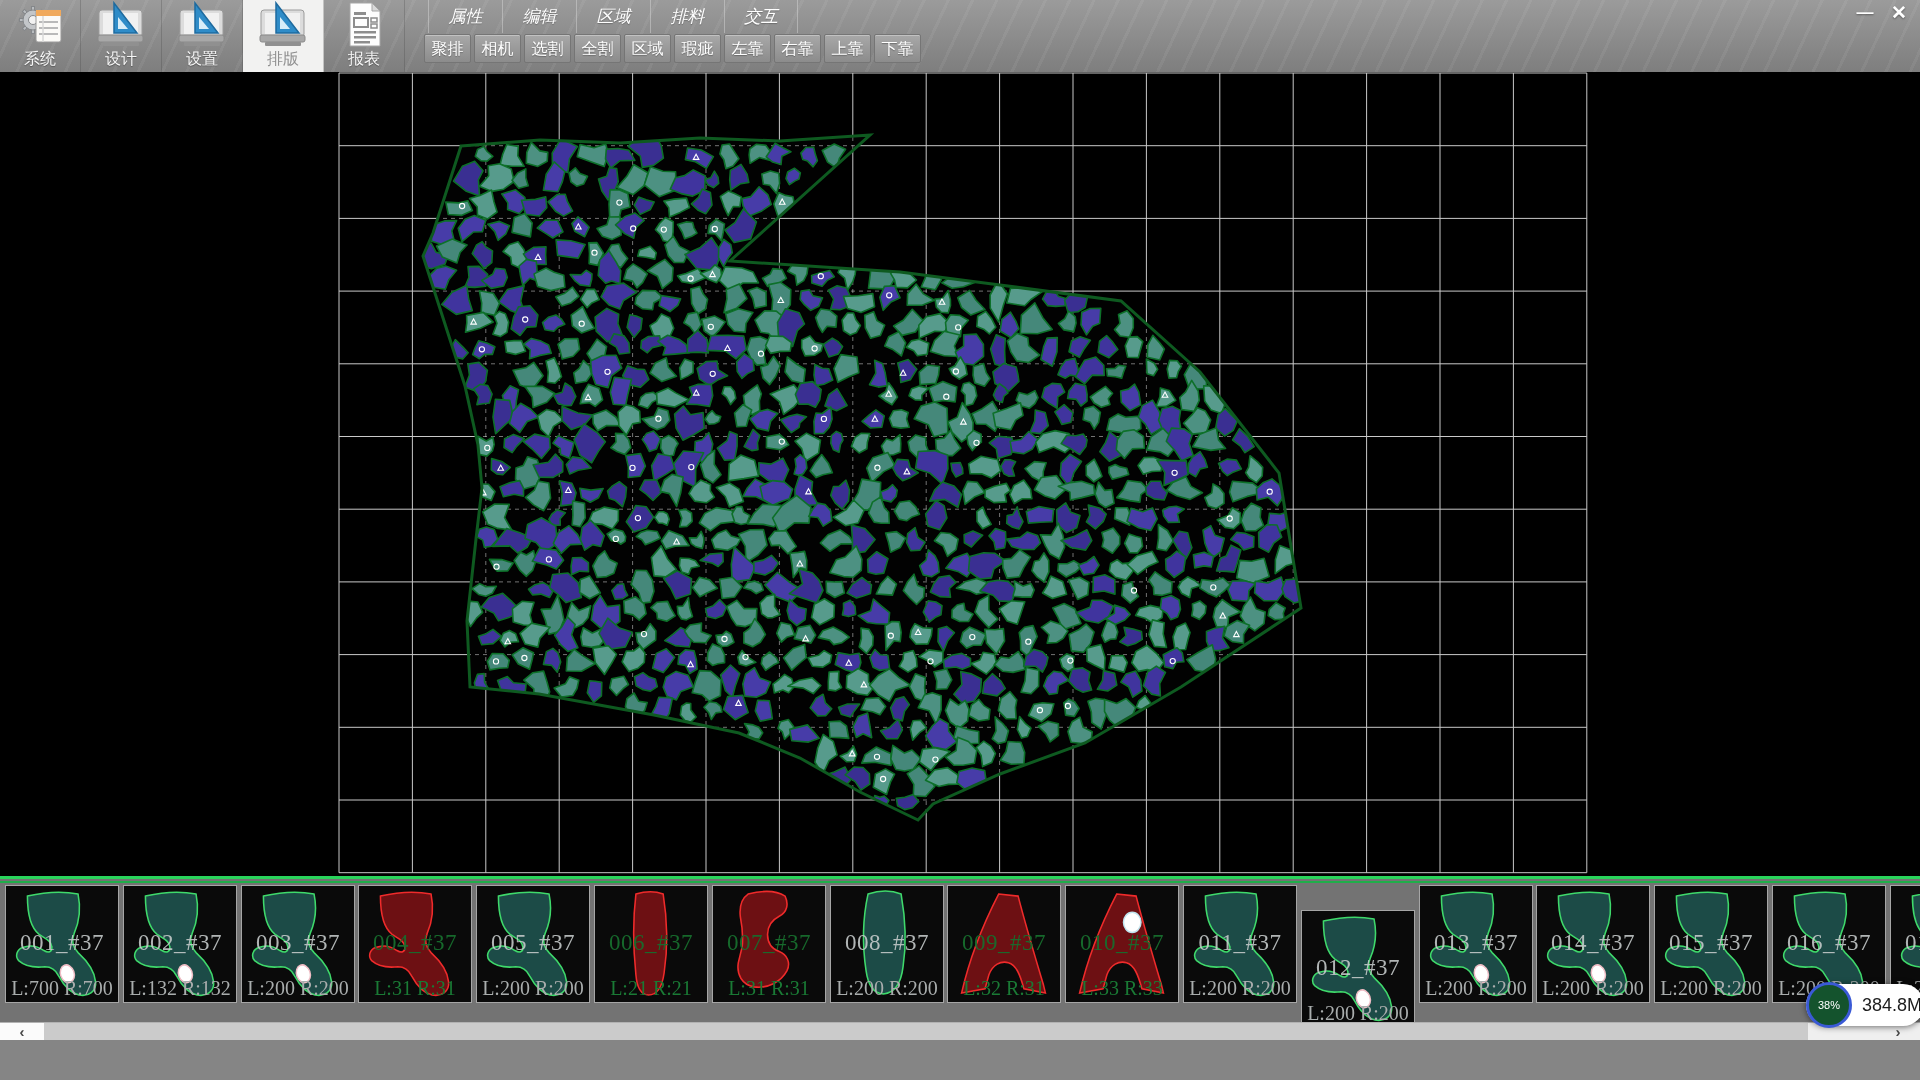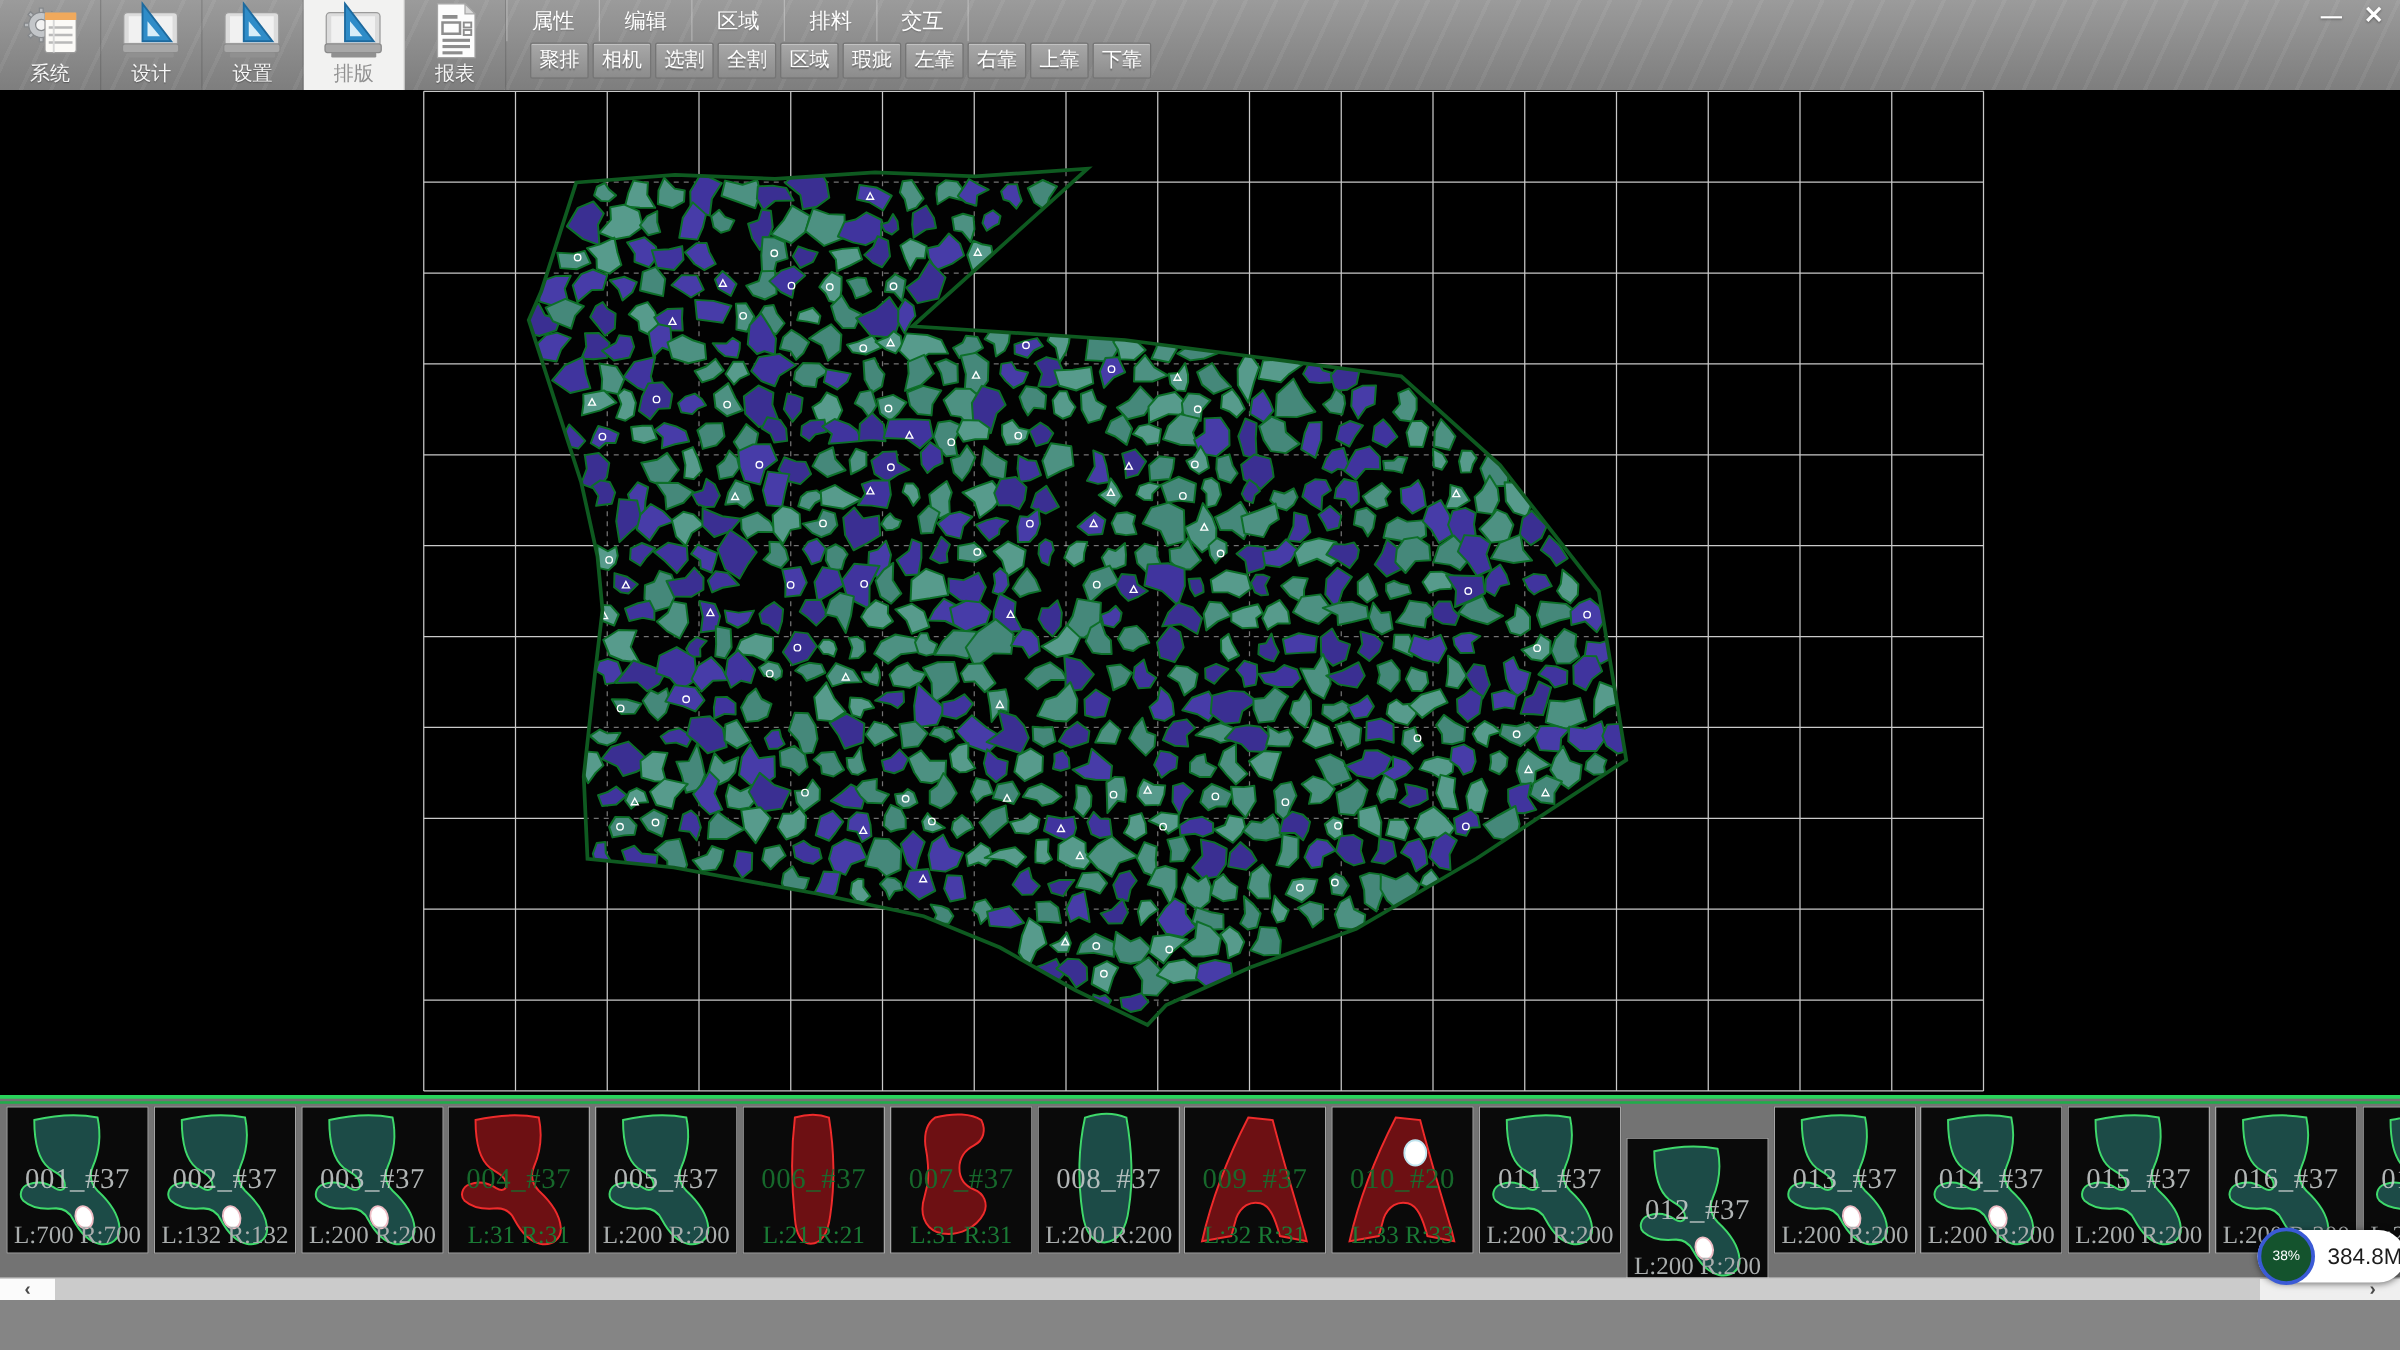--- a/index.html
+++ b/index.html
@@ -13,21 +13,21 @@
     background:repeating-linear-gradient(115deg, rgba(255,255,255,0.06) 0 3px, rgba(0,0,0,0) 3px 22px);}
   .modes{position:absolute;left:0;top:0;height:72px;display:flex;z-index:3;}
   .mode-btn{position:relative;width:81px;height:72px;border-right:1px solid rgba(60,60,60,0.25);
     box-sizing:border-box;cursor:pointer;}
   .mode-btn .micon{position:absolute;left:50%;top:1px;transform:translateX(-50%);}
   .mode-btn .mlabel{position:absolute;left:0;right:0;bottom:2px;text-align:center;
     font-size:16px;color:#f6f6f6;text-shadow:0 1px 1px rgba(0,0,0,0.35);}
   .mode-btn.active{background:#f2f2f1;}
   .mode-btn.active .mlabel{color:#909090;text-shadow:none;}
 
-  .menu-tabs{position:absolute;left:405px;top:0;height:16px;display:flex;z-index:3;}
+  .menu-tabs{position:absolute;left:428px;top:0;height:16px;display:flex;z-index:3;font-style:italic;}
   .menu-tab{width:74px;height:33px;line-height:33px;text-align:center;color:#ffffff;font-size:17px;
     border-left:1px solid rgba(220,220,220,0.45);box-sizing:border-box;cursor:pointer;
     text-shadow:0 1px 1px rgba(0,0,0,0.25);}
   .menu-tabs .menu-tab:last-child{border-right:1px solid rgba(220,220,220,0.45);}
 
   .actions{position:absolute;left:424px;top:34px;height:31px;display:flex;gap:3px;z-index:3;}
   .action-btn{width:47px;height:29px;line-height:28px;text-align:center;color:#fff;font-size:16px;
     background:linear-gradient(180deg,#a8a8a8,#8c8c8c);border:1px solid #757575;border-radius:2px;
     box-sizing:border-box;box-shadow:inset 0 1px 0 rgba(255,255,255,0.3);cursor:pointer;
     text-shadow:0 1px 1px rgba(0,0,0,0.3);}
@@ -1000,21 +1000,21 @@
             <path d="M52,8 L72,10 C80,40 90,72 98,98 L100,106 L78,102 C74,88 70,78 62,76 C54,74 46,78 42,88 L38,102 L14,106 C22,72 36,38 52,8 Z" fill="#6d1013" stroke="#ef2b2b" stroke-width="1.6"></path>
           </svg>
           <div class="tid" style="color: rgba(23, 110, 45, 0.95);">009_#37</div>
           <div class="tlr" style="color: rgb(26, 122, 53);">L:32 R:31</div>
         </div>
         <div class="tcell" style="left: 1065px;">
           <svg width="112" height="116" viewBox="0 0 115 115" preserveAspectRatio="none">
             <path d="M52,8 L72,10 C80,40 90,72 98,98 L100,106 L78,102 C74,88 70,78 62,76 C54,74 46,78 42,88 L38,102 L14,106 C22,72 36,38 52,8 Z" fill="#6d1013" stroke="#ef2b2b" stroke-width="1.6"></path>
             <ellipse cx="68" cy="36" rx="9" ry="10" fill="#ffffff" stroke="#bfe4ee" stroke-width="1.5"></ellipse>
           </svg>
-          <div class="tid" style="color: rgba(23, 110, 45, 0.95);">010_#20</div>
+          <div class="tid" style="color: rgba(23, 110, 45, 0.95);">010_#37</div>
           <div class="tlr" style="color: rgb(26, 122, 53);">L:33 R:33</div>
         </div>
         <div class="tcell" style="left: 1183px;">
           <svg width="112" height="116" viewBox="0 0 115 115" preserveAspectRatio="none">
             <path d="M22,10 C40,6 58,5 74,8 C77,22 75,36 70,47 C67,54 68,60 74,66 C83,74 91,84 92,95 C93,104 85,110 75,108 C66,106 59,98 54,89 C51,83 46,80 40,80 C31,81 20,80 13,74 C9,70 11,63 17,61 C25,58 33,60 39,64 C44,67 48,65 47,60 C46,54 40,52 34,48 C26,42 22,28 22,10 Z" fill="#1c4b47" stroke="#3fd96b" stroke-width="1.6"></path>
           </svg>
           <div class="tid" style="color: rgba(200, 205, 205, 0.88);">011_#37</div>
           <div class="tlr" style="color: rgb(169, 173, 173);">L:200 R:200</div>
         </div>
         <div class="tcell" style="left: 1301px; margin-top: 25px;">

